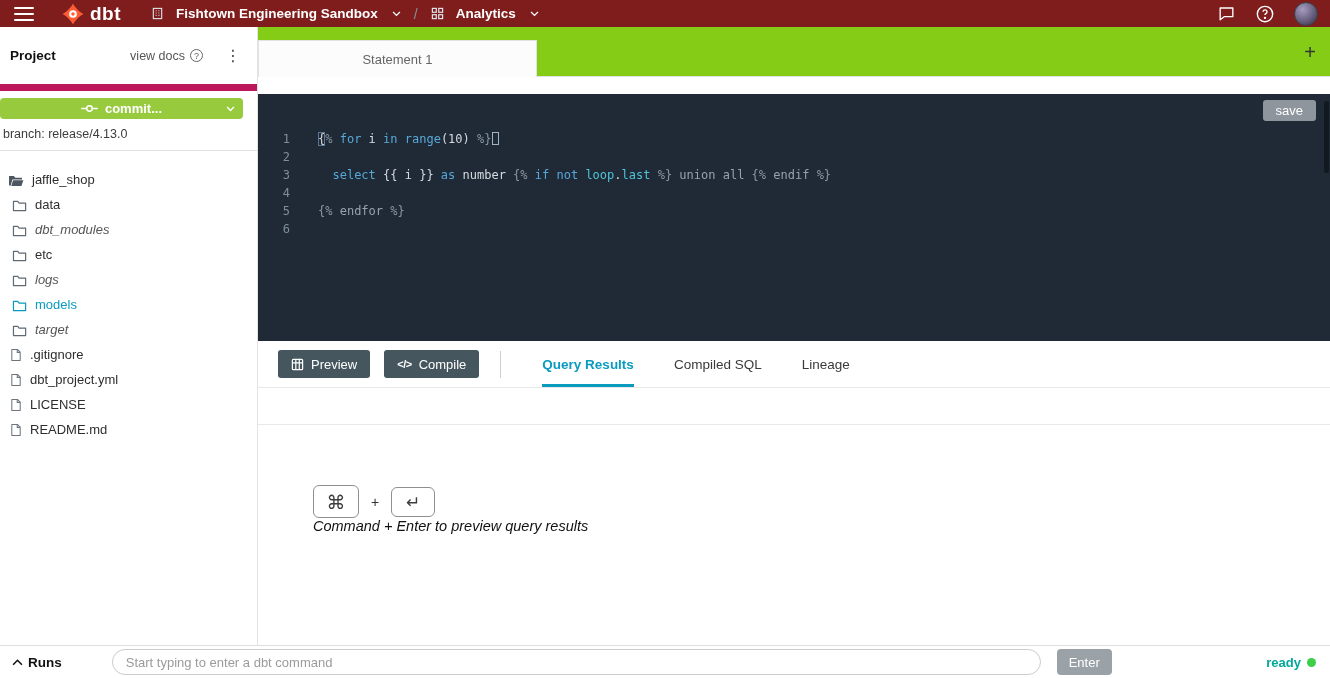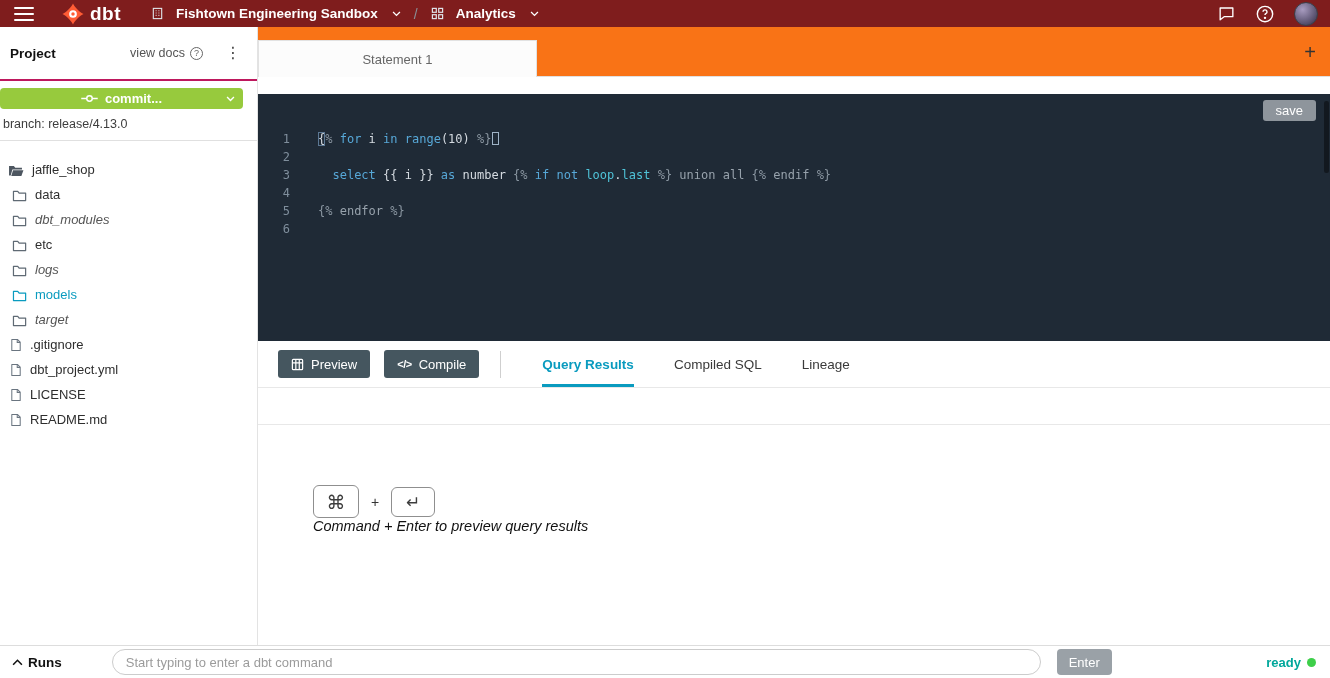--- a/index.html
+++ b/index.html
@@ -24,22 +24,22 @@
   .crumb-sep { color:#8a9097; margin:0 13px; font-size:14px; }
   .chev { display:flex; align-items:center; margin-left:2px; }
   .topbar-right { margin-left:auto; display:flex; align-items:center; gap:19px; }
   .avatar { width:24px; height:24px; border-radius:50%;
     background:radial-gradient(circle at 35% 30%, #a89cc0, #554e6b 70%, #2f2b3d);
     border:1px solid #3a4049; }
 
   
   .sidebar { position:absolute; top:27px; left:0; width:258px; bottom:33px;
     background:#fff; border-right:1px solid #e3e3e3; }
-  .sidebar-header { height:54px; display:flex; align-items:center; padding:0 10px;
-    border-bottom:2px solid #be185d; }
+  .sidebar-header { height:64px; display:flex; align-items:center; padding:0 10px;
+    border-bottom:7px solid #be185d; }
   .sb-title { font-weight:bold; font-size:13.5px; color:#111; }
   .view-docs { margin-left:auto; display:flex; align-items:center; gap:5px;
     font-size:12.5px; color:#555; cursor:pointer; }
   .docs-ic { width:13px; height:13px; border:1px solid #666; border-radius:50%;
     font-size:9px; display:flex; align-items:center; justify-content:center; color:#666; }
   .kebab { margin-left:22px; margin-right:6px; font-size:16px; color:#444; cursor:pointer; line-height:1; }
   .commit-btn { display:flex; align-items:center; justify-content:center; position:relative;
     width:243px; height:21px; margin-top:7px; border:none; border-radius:4px;
     background:var(--commit-green); color:#fff; font-weight:bold; font-size:13px;
     font-family:inherit; cursor:pointer; gap:7px; }
@@ -54,21 +54,21 @@
   .type-folder { padding-left:12px; }
   .type-file { padding-left:10px; }
   .type-file .tree-icon { color:#6a7580; }
   .style-italic { font-style:italic; color:#555; }
   .style-active { color:var(--teal); }
   .style-active .tree-icon { color:var(--teal); }
   .style-root .tree-icon { color:#4d5660; }
 
   
   .tabbar { position:absolute; top:27px; left:258px; right:0; height:50px;
-    background:#f97316; border-bottom:1px solid #e0e0e0; }
+    background:#84cc16; border-bottom:1px solid #e0e0e0; }
   .etab { width:279px; height:37px; margin-top:13px; background:#fcfcfc;
     border:1px solid #e2e2e2; border-bottom:none;
     display:flex; align-items:center; justify-content:center;
     font-size:13px; color:#666; cursor:pointer; }
   .newtab { position:absolute; right:8px; top:50%; transform:translateY(-50%);
     font-size:20px; color:#333; width:24px; text-align:center; cursor:pointer; font-weight:300; }
 
   
   .editor { position:absolute; top:94px; left:258px; right:0; height:264px;
     background:var(--editor-bg); }

